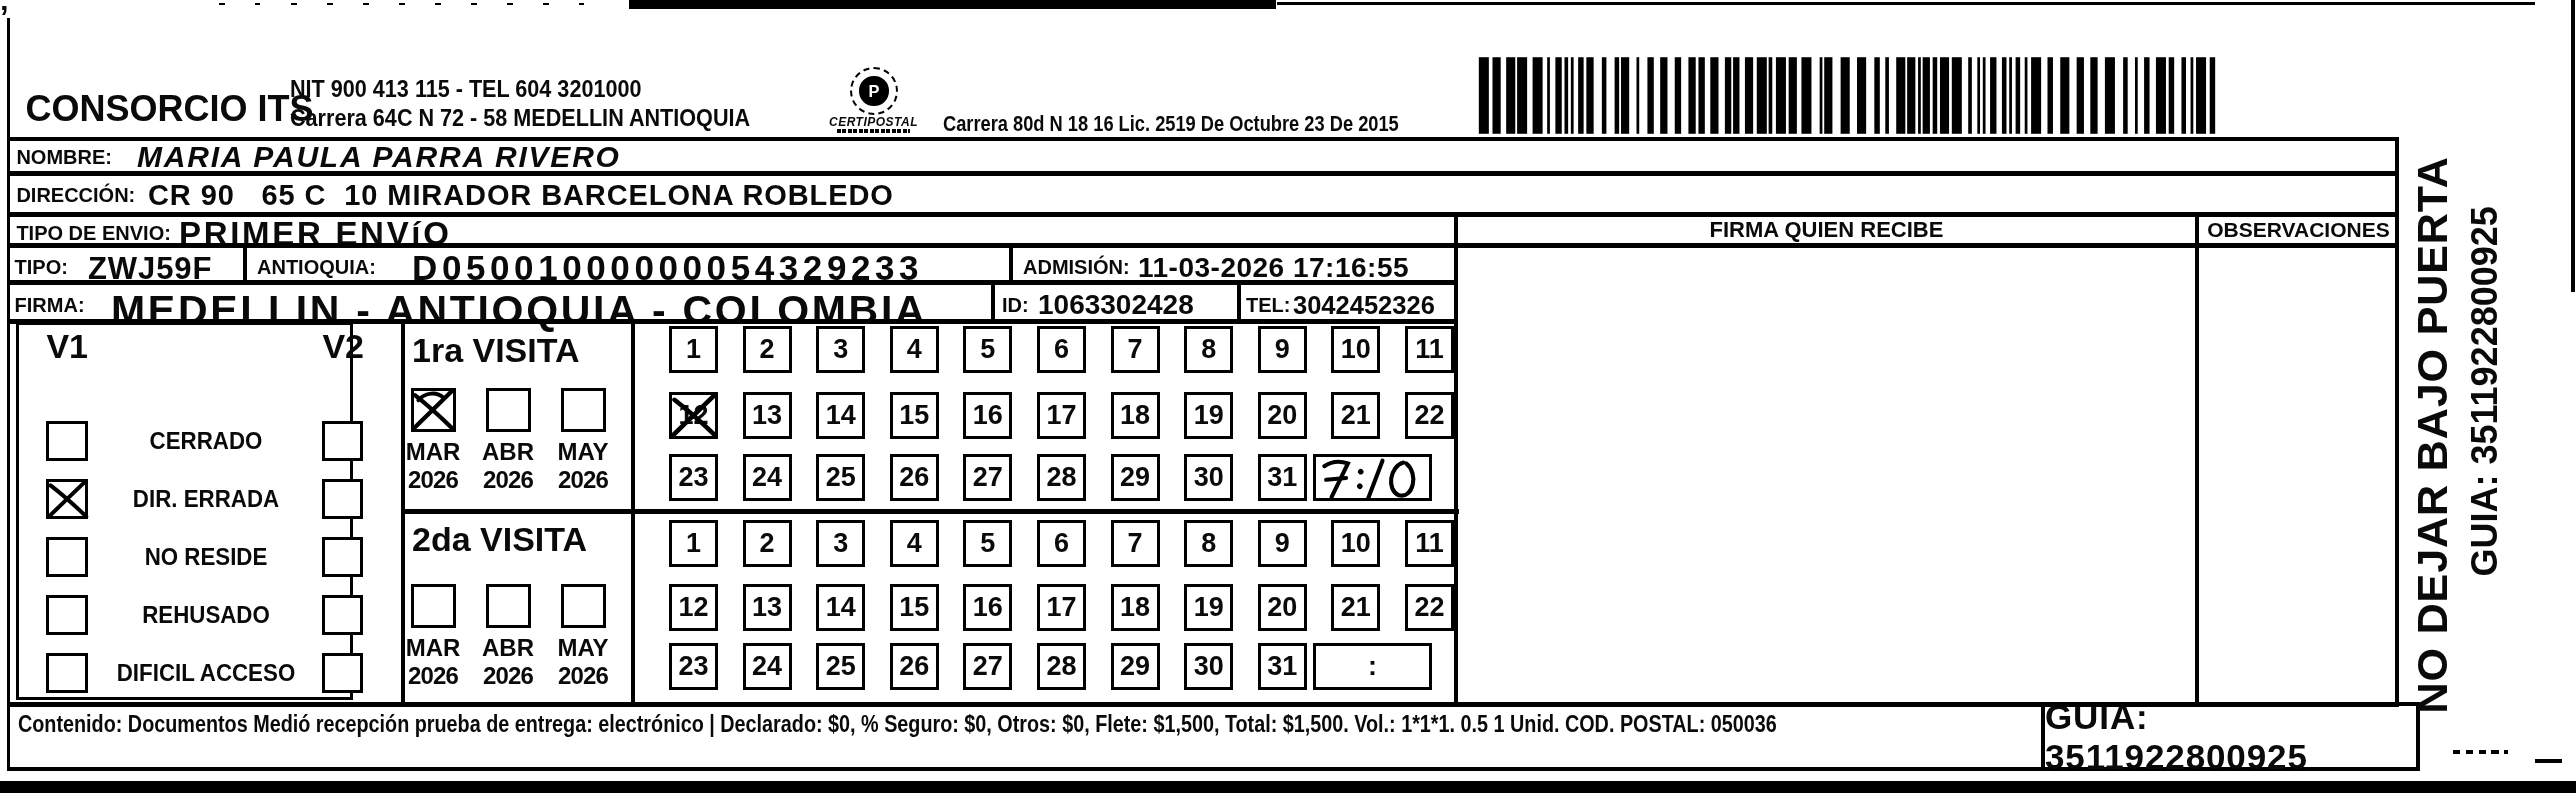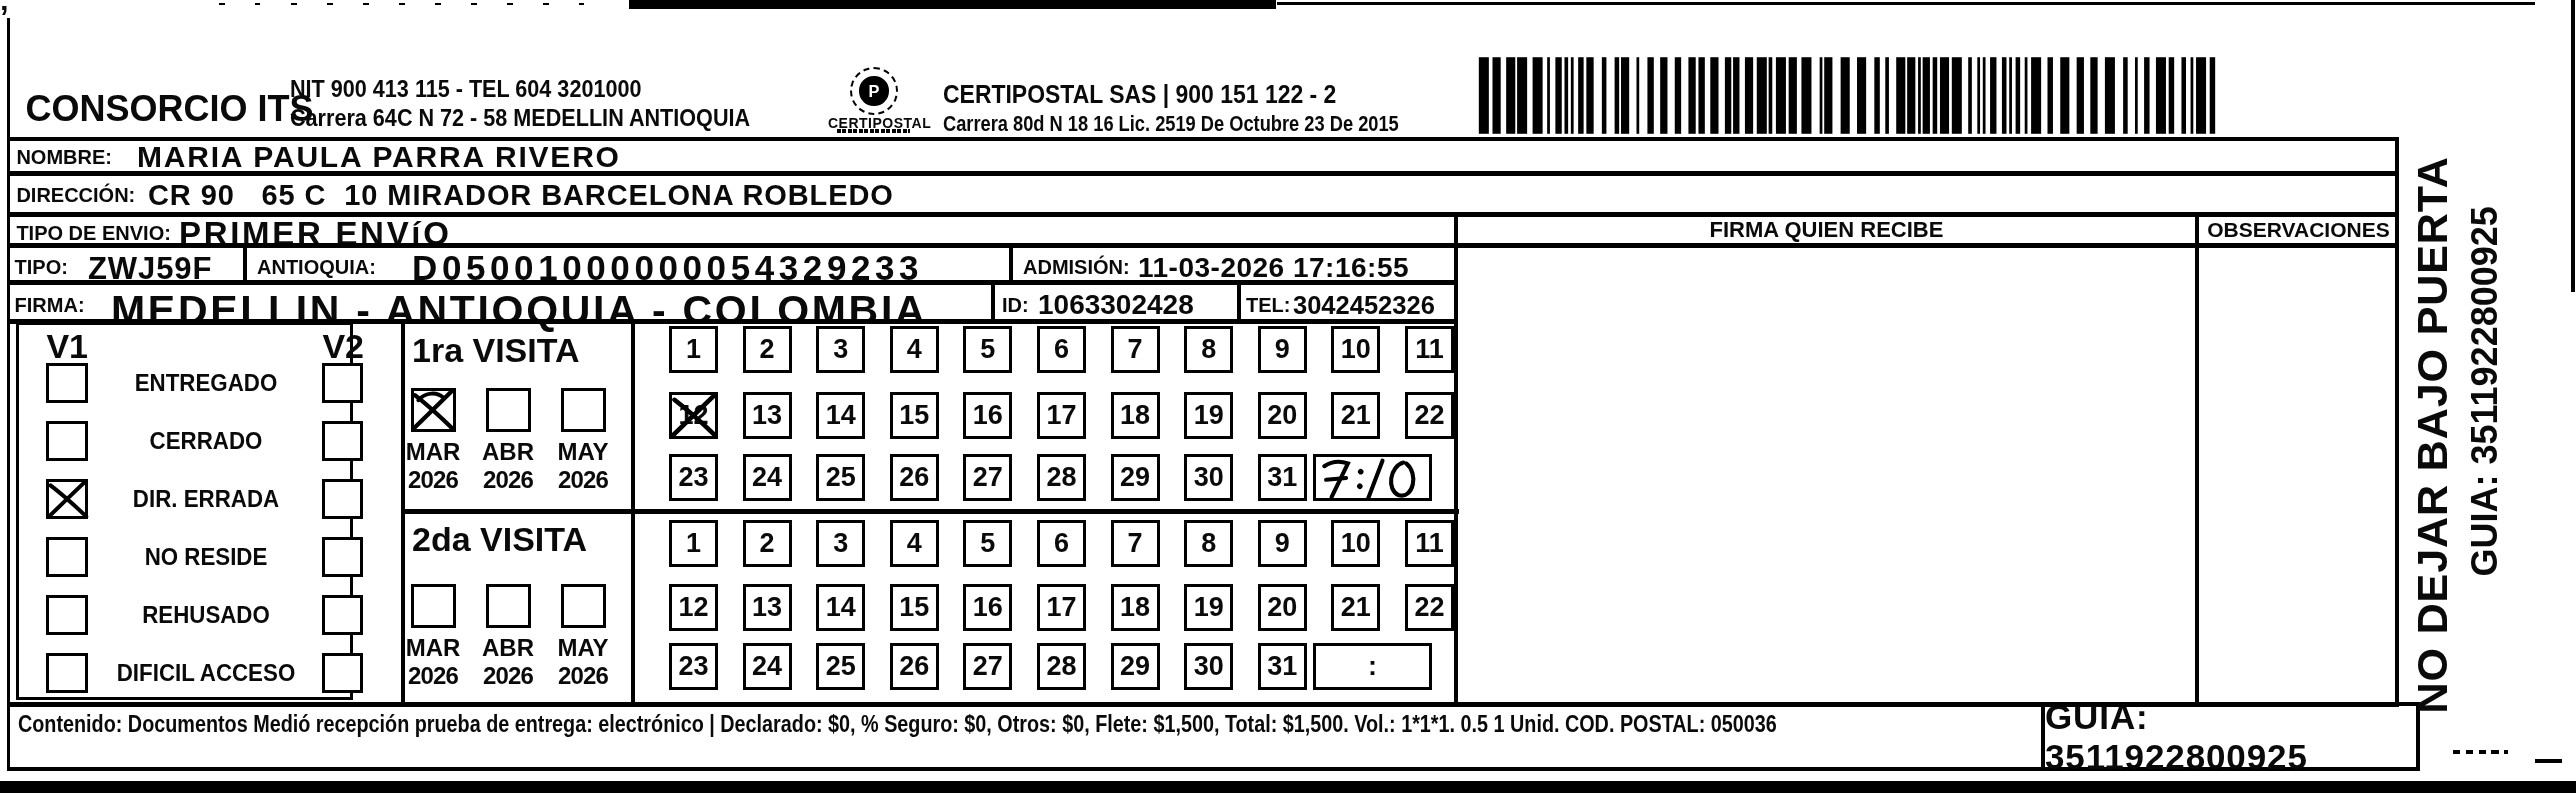--- a/index.html
+++ b/index.html
@@ -40,27 +40,24 @@
   </div>
   <div class="abs b" style="left:290px;top:104px;font-size:24px;">
     <span class="condense" style="transform:scaleX(.9);">Carrera 64C N 72 - 58 MEDELLIN ANTIOQUIA</span>
   </div>
 
   <div class="abs" style="left:850px;top:67px;width:44px;height:44px;border:2.7px dashed #000;border-radius:50%;
        display:flex;align-items:center;justify-content:center;">
     <div style="width:25.5px;height:25.5px;border:2.7px solid #000;border-radius:50%;background:#000;color:#fff;
          font-weight:bold;font-size:16.4px;display:flex;align-items:center;justify-content:center;">P</div>
   </div>
-  <div class="abs b" style="left:828px;top:115px;width:91px;text-align:center;font-size:14px;letter-spacing:0.5px;">CERTIPOSTAL</div>
+  <div class="abs b" style="left:828px;top:115px;width:91px;text-align:center;font-size:12px;letter-spacing:0.5px;font-style:italic;">CERTIPOSTAL</div>
   <div class="abs" style="left:837px;top:129px;width:73px;height:3.6px;
        background:repeating-linear-gradient(90deg,#000 0 3.6px,#fff 3.6px 5.5px);"></div>
 
-  <div class="abs b" style="left:943px;top:80px;font-size:25.5px;">
-    <span class="condense" style="transform:scaleX(.9);">CERTIPOSTAL SAS | 900 151 122 - 2</span>
-  </div>
   <div class="abs b" style="left:943px;top:111px;font-size:22px;">
     <span class="condense" style="transform:scaleX(.83);">Carrera 80d N 18 16  Lic. 2519 De Octubre 23 De 2015</span>
   </div>
 
   <svg id="barcode" class="abs" style="left:1477px;top:57px;" width="740" height="77" viewBox="0 0 812 84">
       <rect x="2" y="0" width="11" height="84" fill="#000"></rect>
       <rect x="17" y="0" width="9" height="84" fill="#000"></rect>
       <rect x="32" y="0" width="10" height="84" fill="#000"></rect>
       <rect x="44" y="0" width="11" height="84" fill="#000"></rect>
       <rect x="61" y="0" width="11" height="84" fill="#000"></rect>
@@ -120,21 +117,21 @@
       <rect x="732" y="0" width="6" height="84" fill="#000"></rect>
       <rect x="745" y="0" width="11" height="84" fill="#000"></rect>
       <rect x="759" y="0" width="6" height="84" fill="#000"></rect>
       <rect x="773" y="0" width="5" height="84" fill="#000"></rect>
       <rect x="783" y="0" width="3" height="84" fill="#000"></rect>
       <rect x="789" y="0" width="11" height="84" fill="#000"></rect>
       <rect x="804" y="0" width="6" height="84" fill="#000"></rect>
     </svg>
 
   <div class="abs lbl" style="left:16.4px;top:146px;">NOMBRE:</div>
-  <div class="abs val" style="left:137px;top:140px;font-size:30px;letter-spacing:1.8px;">MARIA PAULA PARRA RIVERO</div>
+  <div class="abs val" style="left:137px;top:140px;font-size:30px;letter-spacing:1.8px;font-style:italic;">MARIA PAULA PARRA RIVERO</div>
 
   <div class="abs lbl" style="left:16.4px;top:184px;">DIRECCIÓN:</div>
   <div class="abs val" style="left:148px;top:179px;font-size:29px;letter-spacing:0.9px;">CR 90   65 C  10 MIRADOR BARCELONA ROBLEDO</div>
 
   <div class="abs lbl" style="left:16.4px;top:222px;">TIPO DE ENVIO:</div>
   <div class="abs val" style="left:179px;top:215px;font-size:33px;letter-spacing:2.7px;">PRIMER ENVíO</div>
 
   <div class="abs lbl" style="left:14.6px;top:256px;">TIPO:</div>
   <div class="abs val" style="left:88px;top:251px;font-size:31px;letter-spacing:0.9px;">ZWJ59F</div>
 
@@ -155,25 +152,20 @@
 
   <div class="hdrcell" style="left:1458px;top:217px;width:737px;height:26.4px;font-size:22px;">FIRMA QUIEN RECIBE</div>
   <div class="hdrcell" style="left:2198px;top:217px;width:201px;height:26.4px;font-size:21px;">OBSERVACIONES</div>
   <div class="abs" style="left:1458px;top:248px;width:733px;height:454px;"></div>
   <div class="abs" style="left:2198px;top:248px;width:197px;height:454px;"></div>
 
   <div class="abs" style="left:16.4px;top:322px;width:337px;height:378px;border:3.6px solid #000;box-sizing:border-box;">
     <div class="abs b" style="left:27px;top:1.8px;font-size:34px;">V1</div>
     <div class="abs b" style="left:303px;top:1.8px;font-size:34px;">V2</div>
     <div id="status-rows" class="abs" style="left:0;top:0;width:100%;height:100%;">
-        <div class="statusrow" style="top: 38px;">
-          <div class="cbox" style="left: 27px; top: 0px; width: 42px; height: 40px;"></div>
-          <div class="statuslabel" style="">ENTREGADO</div>
-          <div class="cbox" style="left: 303px; top: 0px; width: 41px; height: 40px;"></div>
-        </div>
         <div class="statusrow" style="top: 96px;">
           <div class="cbox" style="left: 27px; top: 0px; width: 42px; height: 40px;"></div>
           <div class="statuslabel" style="">CERRADO</div>
           <div class="cbox" style="left: 303px; top: 0px; width: 41px; height: 40px;"></div>
         </div>
         <div class="statusrow" style="top: 154px;">
           <div class="cbox" style="left: 27px; top: 0px; width: 42px; height: 40px;">
             <svg class="xmark" viewBox="0 0 60 60" preserveAspectRatio="none">
               <path d="M8 12 C18 20 36 36 52 52 M50 8 C38 20 20 38 6 52" stroke="#000" stroke-width="5" fill="none" stroke-linecap="round"></path>
             </svg>

